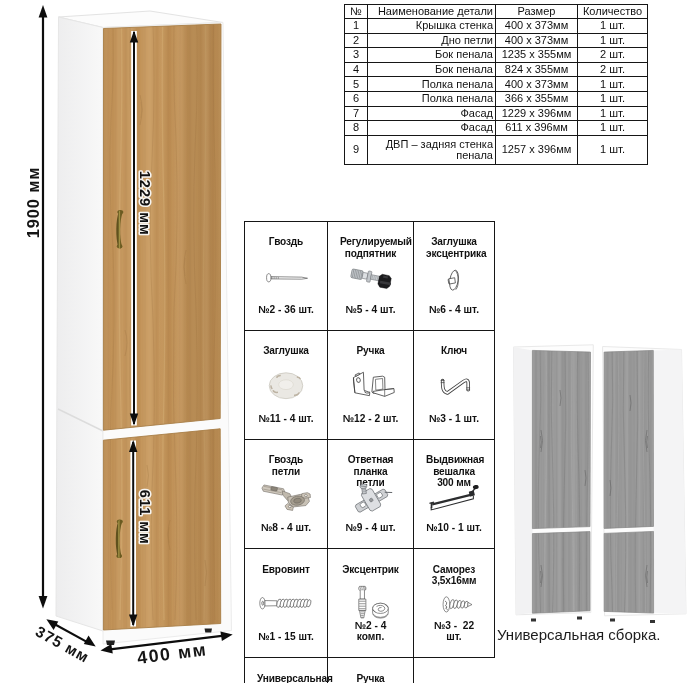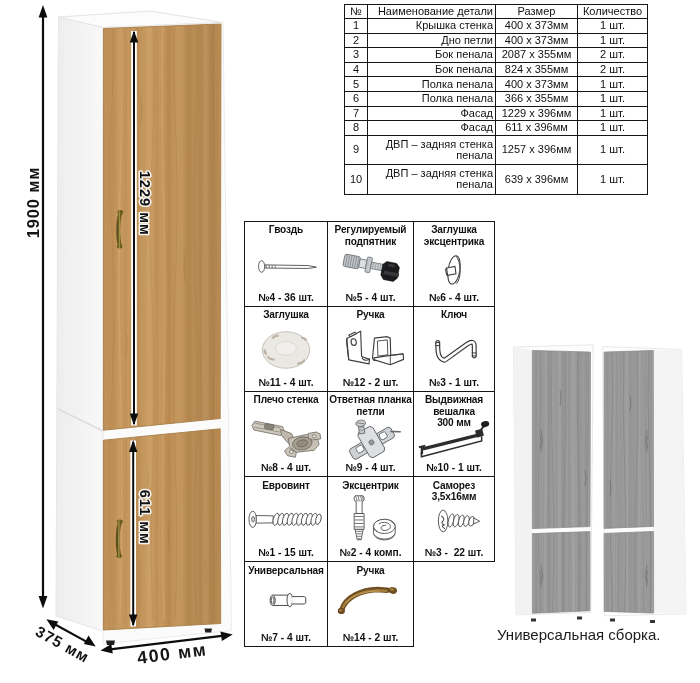--- a/index.html
+++ b/index.html
@@ -7,21 +7,21 @@
         font-family:"Liberation Sans",sans-serif;color:#111;}
   
   #ptable{position:absolute;left:344px;top:3.5px;border-collapse:collapse;table-layout:fixed;}
   #ptable td{border:1.8px solid #161616;font-size:11px;line-height:11.4px;padding:0 2px;
              text-align:center;vertical-align:middle;white-space:nowrap;overflow:hidden;}
   #ptable td.nm{text-align:right;padding-left:5px;white-space:normal;}
   #ptable tr{height:14.6px;}
   #ptable tr.dbl{height:29.4px;}
   
   #hgrid{position:absolute;left:244px;top:220.5px;border-collapse:collapse;table-layout:fixed;}
-  #hgrid td{border:1.9px solid #161616;padding:0;vertical-align:top;}
+  #hgrid td{border:1.9px solid #161616;padding:12px;vertical-align:top;}
   #hgrid td.none{border:none;}
   .cell{position:relative;width:100%;height:84.2px;}
   .t{position:absolute;top:2.5px;left:0;right:0;text-align:center;font-weight:bold;
      font-size:10.1px;line-height:11.5px;letter-spacing:-0.15px;}
   .c{position:absolute;bottom:3px;left:0;right:0;text-align:center;font-weight:bold;
      font-size:10.2px;}
   .ic{position:absolute;left:0;top:0;width:100%;height:100%;}
   
   #cap{position:absolute;left:497px;top:627px;font-weight:normal;font-size:15px;
        letter-spacing:0px;line-height:1.1;color:#1d1d1d;white-space:nowrap;}
@@ -216,21 +216,21 @@
   <tr>
           <td>2</td>
           <td class="nm">Дно петли</td>
           <td>400 х 373мм</td>
           <td>1 шт.</td>
         </tr>
 
   <tr>
           <td>3</td>
           <td class="nm">Бок пенала</td>
-          <td>2087 х 355мм</td>
+          <td>1235 х 355мм</td>
           <td>2 шт.</td>
         </tr>
 
   <tr>
           <td>4</td>
           <td class="nm">Бок пенала</td>
           <td>824 х 355мм</td>
           <td>2 шт.</td>
         </tr>
 
@@ -262,42 +262,36 @@
           <td>1 шт.</td>
         </tr>
 
   <tr class="dbl">
           <td>9</td>
           <td class="nm">ДВП – задняя стенка пенала</td>
           <td>1257 х 396мм</td>
           <td>1 шт.</td>
         </tr>
 
-  <tr class="dbl">
-          <td>10</td>
-          <td class="nm">ДВП – задняя стенка пенала</td>
-          <td>639 х 396мм</td>
-          <td>1 шт.</td>
-        </tr>
 </tbody>
     </table>
 
 <table id="hgrid">
   <colgroup>
         <col style="width:83px">
         <col style="width:86px">
         <col style="width:81px">
       </colgroup>
   <tbody>
         <tr>
 
     <td>
             <div class="cell">
               <div class="t">Гвоздь</div>
-              <div class="c">№4 - 36 шт.</div>
+              <div class="c">№2 - 36 шт.</div>
       <svg class="ic" viewBox="0 0 83 83.2">
 
         <g stroke="#4c4c4c" stroke-width="0.9" fill="#fff">
           <path d="M20,42.4 L64,43.1 L72.3,44.7 L64,46 L20,45.6 Z"></path>
           <ellipse cx="16.8" cy="44" rx="3.1" ry="5.9"></ellipse>
           <path d="M21.5,42.5 l0,3 M24.5,42.6 l0,2.9 M27.5,42.7 l0,2.8 M30.5,42.8 l0,2.7" stroke-width="0.7" fill="none"></path>
         </g>
       </svg>
             </div>
           </td>
@@ -389,21 +383,21 @@
           <path d="M21.8,35 l4.4,0 M21.9,38 l4.3,0 M58.8,48.5 l4.4,0 M58.9,45.5 l4.3,0" stroke="#3d3d3d" stroke-width="1"></path>
         </g>
       </svg>
             </div>
           </td>
   </tr>
   <tr>
 
     <td>
             <div class="cell">
-              <div class="t">Плечо стенка</div>
+              <div class="t">Гвоздь петли</div>
               <div class="c">№8 - 4 шт.</div>
       <svg class="ic" viewBox="0 0 83 83.2">
 
         <g stroke="#6b675f" stroke-width="0.8">
           <path d="M7,33 L10,28.5 L38,34 L40,39 L36,43 L9,37.5 Z" fill="#cfc8bd"></path>
           <path d="M10,30.5 l26,5 M9,34.5 l26,5" stroke="#8f887c" fill="none"></path>
           <rect x="20" y="31.5" width="9" height="5" rx="1" fill="#8b8478" transform="rotate(10 24 34)"></rect>
           <path d="M36,37 L47,41 L51,49 L44,51 L37,43 Z" fill="#c0b9ad"></path>
           <path d="M44,46 L62,42 L73,44.5 L75,52 L70,58 L52,60 L45,54 Z" fill="#c8c1b5"></path>
           <ellipse cx="58" cy="51" rx="10" ry="6.5" fill="#a59d8f" transform="rotate(-10 58 51)"></ellipse>

